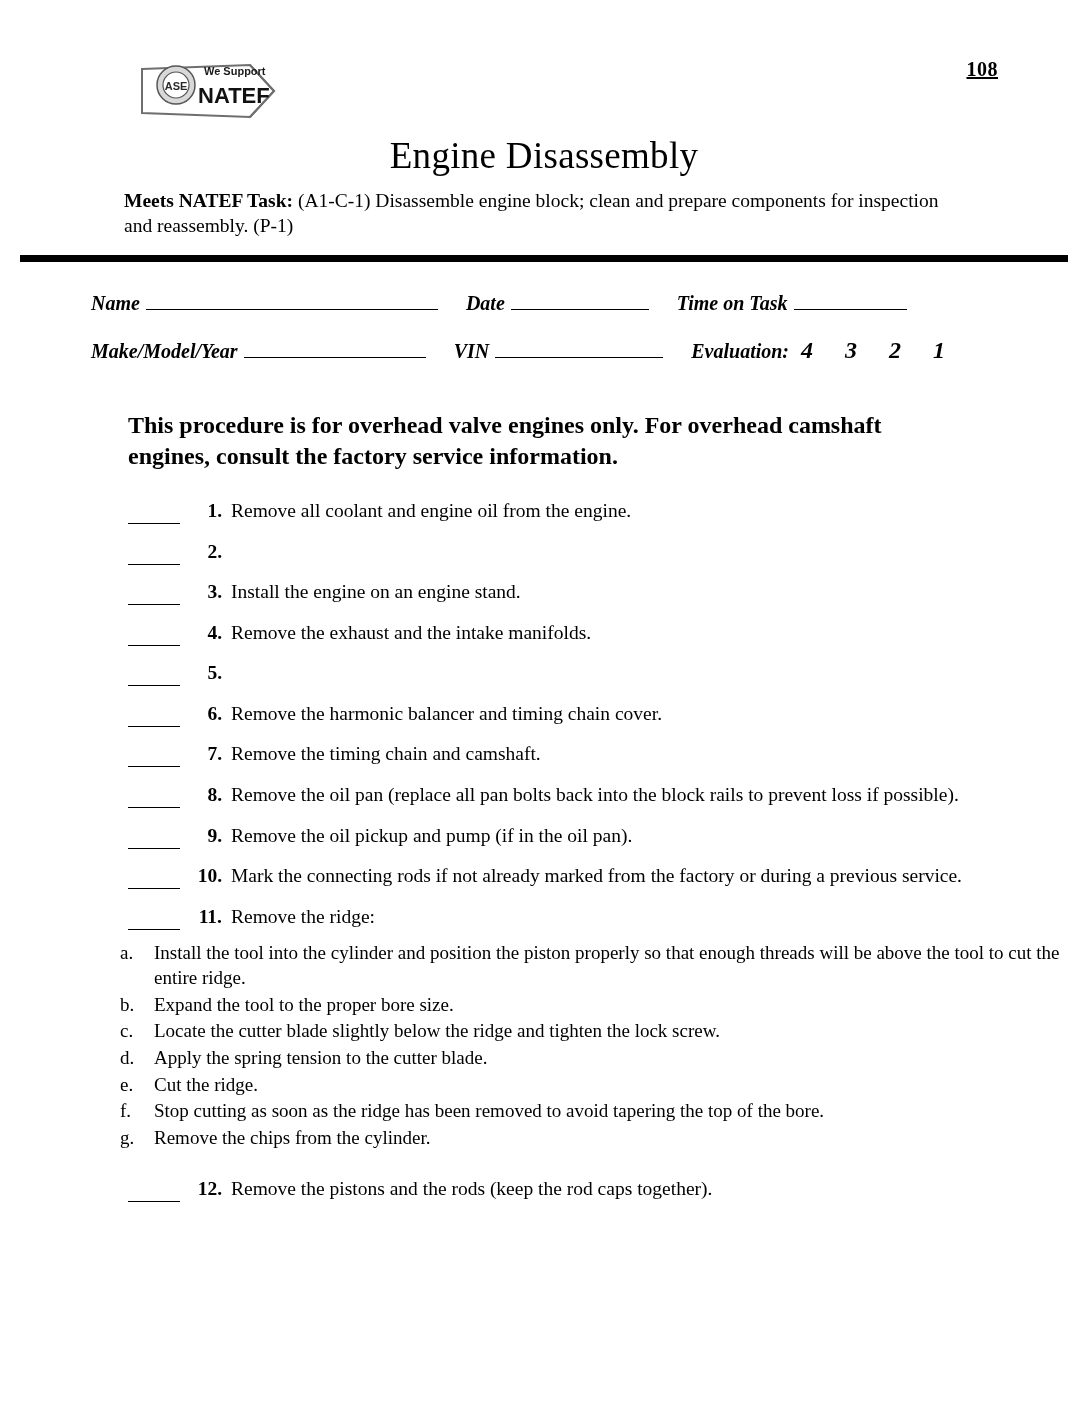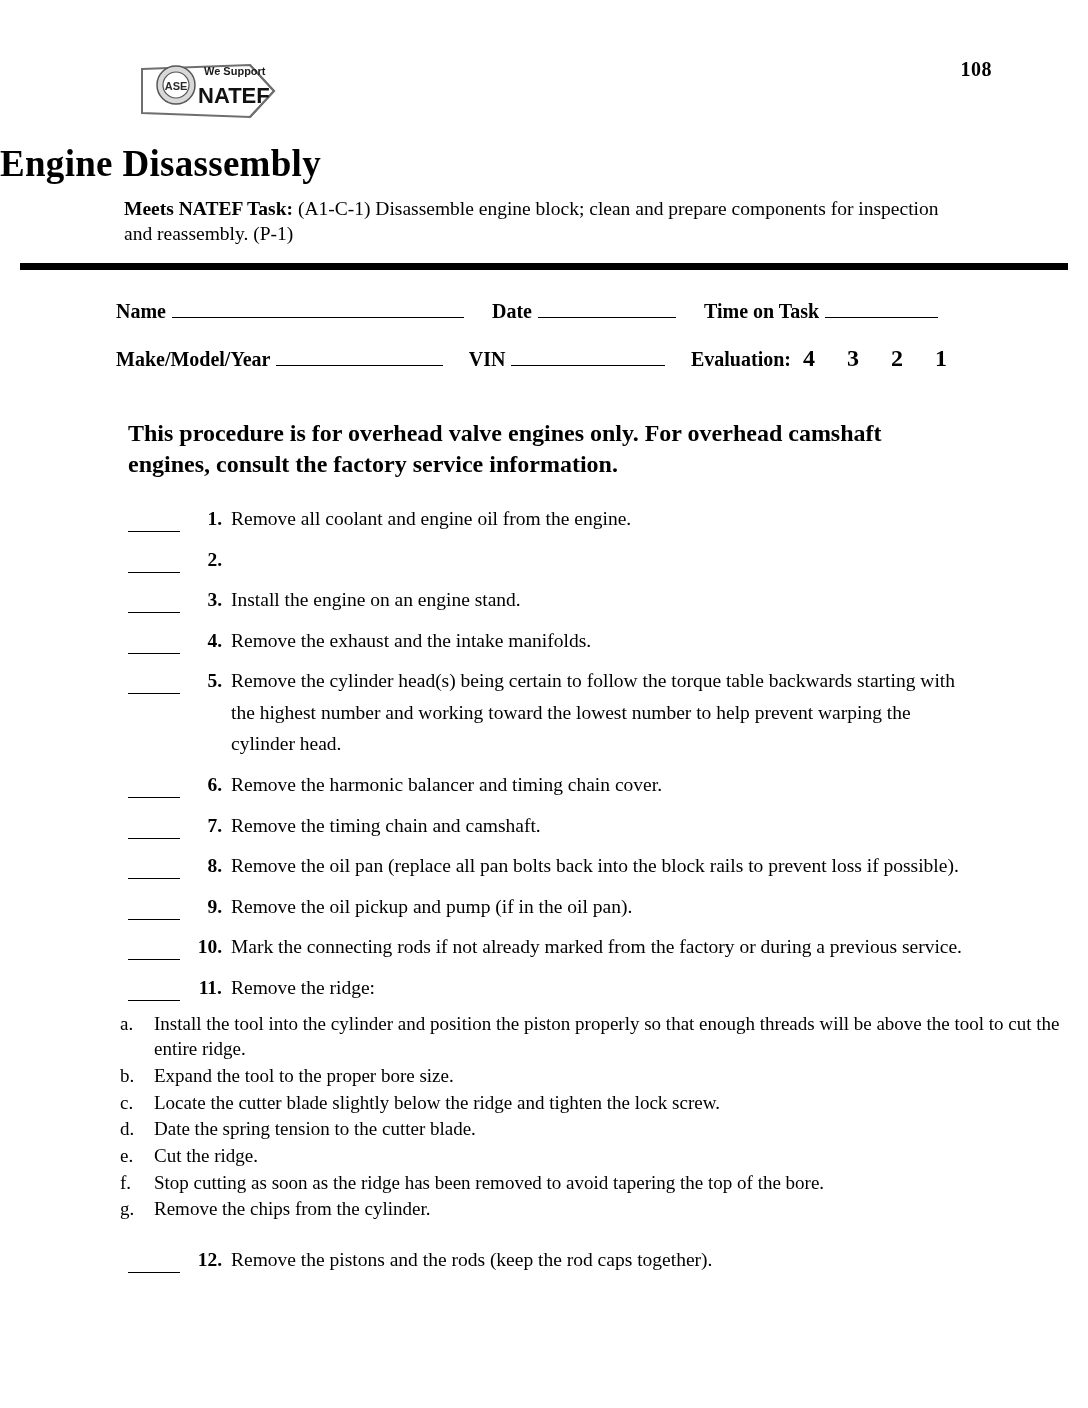--- a/index.html
+++ b/index.html
@@ -23,62 +23,65 @@
     padding: 0;
   }
 
   
   .header {
     position: relative;
     height: 132px;
   }
   .page-number {
     position: absolute;
-    right: 96px;
+    right: 90px;
     top: 58px;
     font-weight: bold;
     font-size: 20px;
     letter-spacing: 0.5px;
+    text-decoration: underline;
   }
   .natef-logo {
     position: absolute;
     left: 138px;
     top: 55px;
     width: 156px;
     height: 72px;
   }
   .natef-logo svg { display: block; }
 
   
   .title {
+    text-align: center;
     font-size: 37px;
-    font-weight: bold;
+    font-weight: normal;
     letter-spacing: 0.3px;
-    margin: 12px 0 0 0;
+    margin: 4px 0 0 0;
     line-height: 1.1;
   }
   .subtitle {
     font-size: 19.5px;
     line-height: 1.28;
     margin: 12px auto 0 auto;
     width: 840px;
   }
   .subtitle .lead {
     font-weight: bold;
   }
   .rule {
     margin: 16px 20px 0 20px;
     border-top: 7px solid #000;
   }
 
   
   .form {
     margin: 30px 0 12px 0;
-    padding: 0 128px 0 116px;
+    padding: 0 128px 0 91px;
     font-size: 19.5px;
+    font-style: italic;
   }
   .form-row {
     display: flex;
     align-items: baseline;
     margin-bottom: 22px;
     white-space: nowrap;
   }
   .lbl {
     font-weight: bold;
     font-size: 20px;
@@ -239,21 +242,20 @@
       <span class="step-text">Install the engine on an engine stand.</span>
     </li>
     <li>
       <span class="check-line"></span>
       <span class="step-num">4.</span>
       <span class="step-text">Remove the exhaust and the intake manifolds.</span>
     </li>
     <li>
       <span class="check-line"></span>
       <span class="step-num">5.</span>
-      <span class="step-text">Remove the cylinder head(s) being certain to follow the torque table backwards starting with the highest number and working toward the lowest number to help prevent warping the cylinder head.</span>
     </li>
     <li>
       <span class="check-line"></span>
       <span class="step-num">6.</span>
       <span class="step-text">Remove the harmonic balancer and timing chain cover.</span>
     </li>
     <li>
       <span class="check-line"></span>
       <span class="step-num">7.</span>
       <span class="step-text">Remove the timing chain and camshaft.</span>
@@ -288,21 +290,21 @@
     <li>
       <span class="sub-letter">b.</span>
       <span class="sub-text">Expand the tool to the proper bore size.</span>
     </li>
     <li>
       <span class="sub-letter">c.</span>
       <span class="sub-text">Locate the cutter blade slightly below the ridge and tighten the lock screw.</span>
     </li>
     <li>
       <span class="sub-letter">d.</span>
-      <span class="sub-text">Date the spring tension to the cutter blade.</span>
+      <span class="sub-text">Apply the spring tension to the cutter blade.</span>
     </li>
     <li>
       <span class="sub-letter">e.</span>
       <span class="sub-text">Cut the ridge.</span>
     </li>
     <li>
       <span class="sub-letter">f.</span>
       <span class="sub-text">Stop cutting as soon as the ridge has been removed to avoid tapering the top of the bore.</span>
     </li>
     <li>

